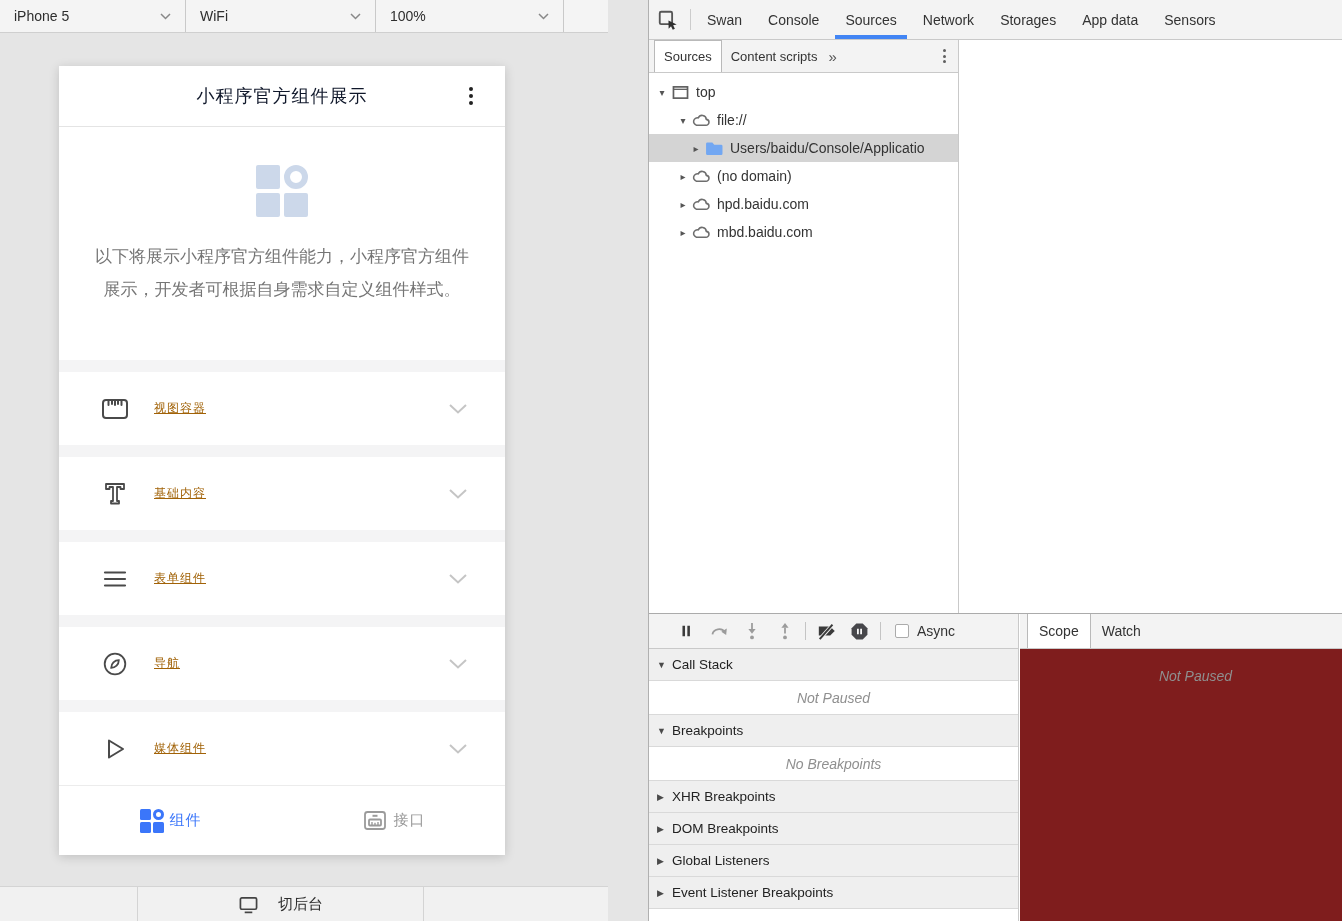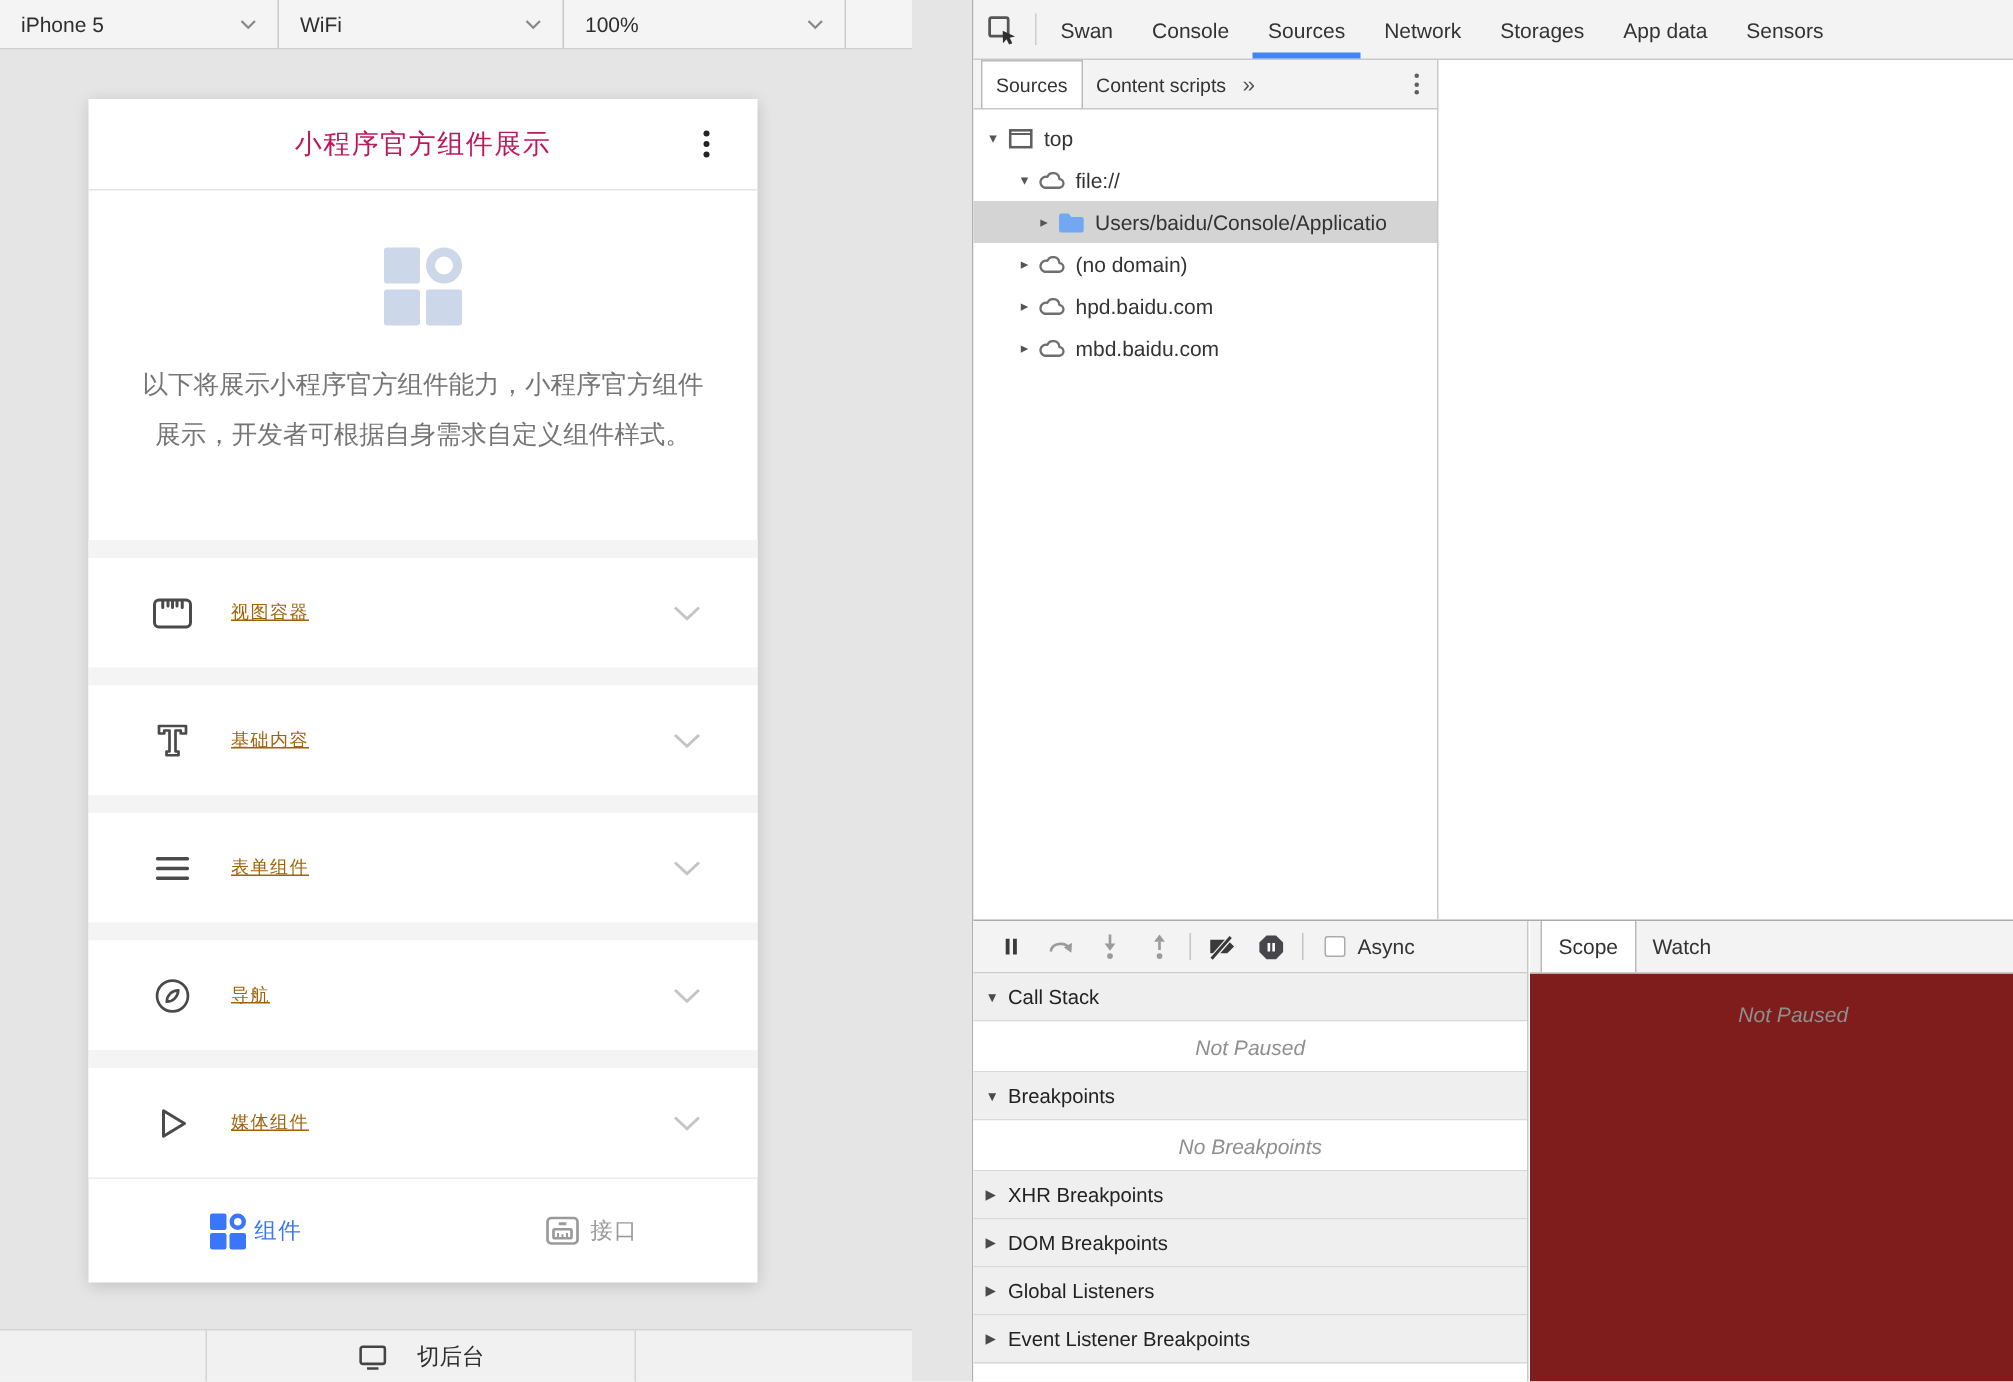--- a/index.html
+++ b/index.html
@@ -14,21 +14,21 @@
   
   .left-pane { position:absolute; left:0; top:0; width:608px; height:921px; background:#e5e5e5; }
 
   .device-toolbar { height:33px; background:#f4f4f4; border-bottom:1px solid #cfcfcf; display:flex; }
   .dd { display:flex; align-items:center; justify-content:space-between; padding:0 14px; font-size:14px; color:#2e2e2e; border-right:1px solid #c9c9c9; }
   .dd.w1 { width:186px;gap:40px; } .dd.w2 { width:190px; } .dd.w3 { width:188px; }
 
   .phone-card { position:absolute; left:59px; top:66px; width:446px; height:789px; background:#fff; box-shadow:0 2px 10px rgba(0,0,0,0.16); }
 
   .phone-header { height:61px; border-bottom:1px solid #e4e4e4; position:relative; display:flex; align-items:center; justify-content:center; }
-  .phone-title { font-size:18px; color:#be185d; font-weight:500; letter-spacing:1px; }
+  .phone-title { font-size:18px; color:#0f172a; font-weight:500; letter-spacing:1px; }
   .kebab { position:absolute; right:32px; top:50%; transform:translateY(-50%); display:flex; flex-direction:column; gap:3px; }
   .kebab .dot { width:4px; height:4px; border-radius:50%; background:#222; }
 
   .phone-intro { height:233px; display:flex; flex-direction:column; align-items:center; }
   .logo { margin-top:38px; display:grid; grid-template-columns:24px 24px; grid-template-rows:24px 24px; gap:4px; }
   .logo .sq { background:#ccd8ea; border-radius:2px; }
   .logo .ring { border:6px solid #ccd8ea; border-radius:50%; }
   .intro-text { margin-top:23px; padding:0 34px; font-size:17px; line-height:33px; color:#757575; text-align:center; }
 
   .gap { height:12px; background:#f4f4f5; }
@@ -77,21 +77,21 @@
 
   .editor { position:absolute; left:310px; top:40px; width:424px; height:573px; }
   .editor-topbar { height:30px; background:#f3f3f3; border-bottom:1px solid #c9c9c9; display:flex; align-items:center; padding-left:7px; }
   .editor-empty { height:508px; background:#cbcbcb; display:flex; justify-content:center; }
   .editor-hint { margin-top:36px; font-size:15px; color:#333; }
   .editor-status { height:35px; background:#f0f0f0; position:relative; }
   .drawer-btn { position:absolute; right:6px; top:50%; transform:translateY(-50%); }
 
   .dbg { position:absolute; left:0; top:613px; width:734px; height:308px; border-top:1px solid #ababab; background:#fff; }
   .dbg-left { position:absolute; left:0; top:0; width:370px; height:100%; border-right:1px solid #c9c9c9; background:#fff; }
-  .dbg-toolbar { height:35px; background:#f3f3f3; border-bottom:1px solid #c9c9c9; display:flex; align-items:center; padding-left:8px; }
+  .dbg-toolbar { height:35px; background:#f3f3f3; border-bottom:1px solid #c9c9c9; display:flex; align-items:center; padding-left:20px; }
   .dbg-btn { width:33px; display:flex; align-items:center; justify-content:center; }
   .dbg-tsep { width:1px; height:18px; background:#c4c4c4; margin:0 4px; }
   .async-check { width:14px; height:14px; border:1px solid #ababab; border-radius:2px; background:#fff; margin-left:10px; }
   .async-label { margin-left:8px; font-size:14px; color:#333; }
 
   .dbg-header { height:32px; background:#efefef; border-bottom:1px solid #d9d9d9; display:flex; align-items:center; padding-left:8px; font-size:13.5px; color:#222; }
   .dbg-header .s-arrow { width:15px; font-size:9px; color:#4a4a4a; }
   .dbg-empty { height:34px; display:flex; align-items:center; justify-content:center; font-style:italic; color:#8f8f8f; font-size:14px; border-bottom:1px solid #d9d9d9; background:#fff; }
 
   .dbg-right { position:absolute; left:371px; top:0; right:12px; height:100%; background:#7f1d1d; }

